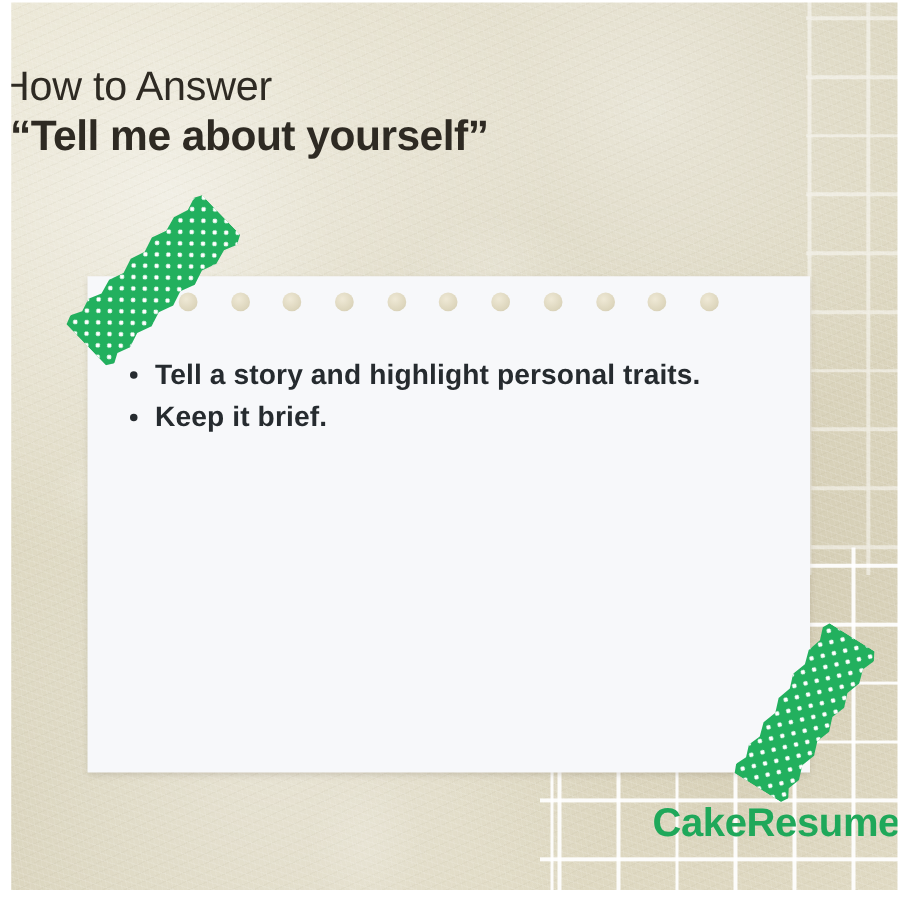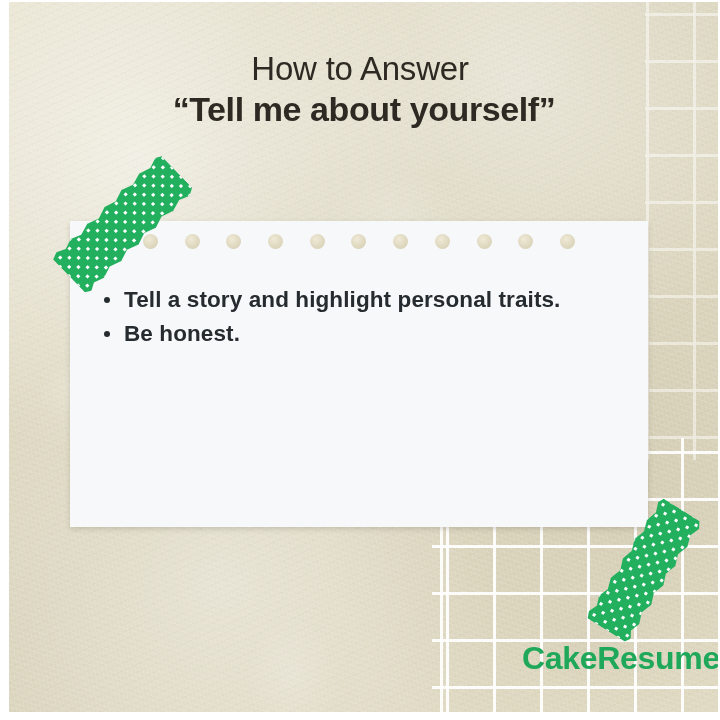--- a/index.html
+++ b/index.html
@@ -91,21 +91,20 @@
   .frame-right { position:absolute; right:0; top:0;   width:2px;  height:720px; background:#ffffff; }
   .frame-top   { position:absolute; left:0;  top:0;   width:720px; height:2px;  background:#ffffff; }
   .frame-bot   { position:absolute; left:0;  bottom:0;width:720px; height:4px;  background:#ffffff; }
 
   
   .title-block {
     position: absolute;
     left: 0;
     top: 50px;
     width: 720px;
-    text-align: center;
     color: #2e2a23;
     line-height: 1.18;
     letter-spacing: -0.2px;
   }
   .title-line {
     display: block;
     font-size: 33px;
     font-weight: 400;
     margin: 0;
     white-space: nowrap;
@@ -116,21 +115,21 @@
     letter-spacing: -0.4px;
     padding-left: 8px;
   }
 
   
   .card {
     position: absolute;
     left: 70px;
     top: 221px;
     width: 578px;
-    height: 306px;
+    height: 397px;
     background: #f7f8fa;
     box-shadow: 0 2px 5px rgba(90,84,66,0.22);
   }
   .card-holes {
     position: absolute;
     left: 0;
     top: 13px;
     width: 578px;
     height: 26px;
     display: flex;
@@ -257,21 +256,21 @@
       <span class="hole"></span>
       <span class="hole"></span>
       <span class="hole"></span>
       <span class="hole"></span>
       <span class="hole"></span>
       <span class="hole"></span>
     </div>
 
     <ul class="bullets">
       <li><span>Tell a story and highlight personal traits.</span></li>
-      <li><span>Be honest.</span></li>
+      <li><span>Keep it brief.</span></li>
     </ul>
   </div>
 
   <div class="tape tape-tl"></div>
   <div class="tape tape-br"></div>
 
   <div class="brand">CakeResume</div>
 
   <div class="frame-left"></div>
   <div class="frame-right"></div>

